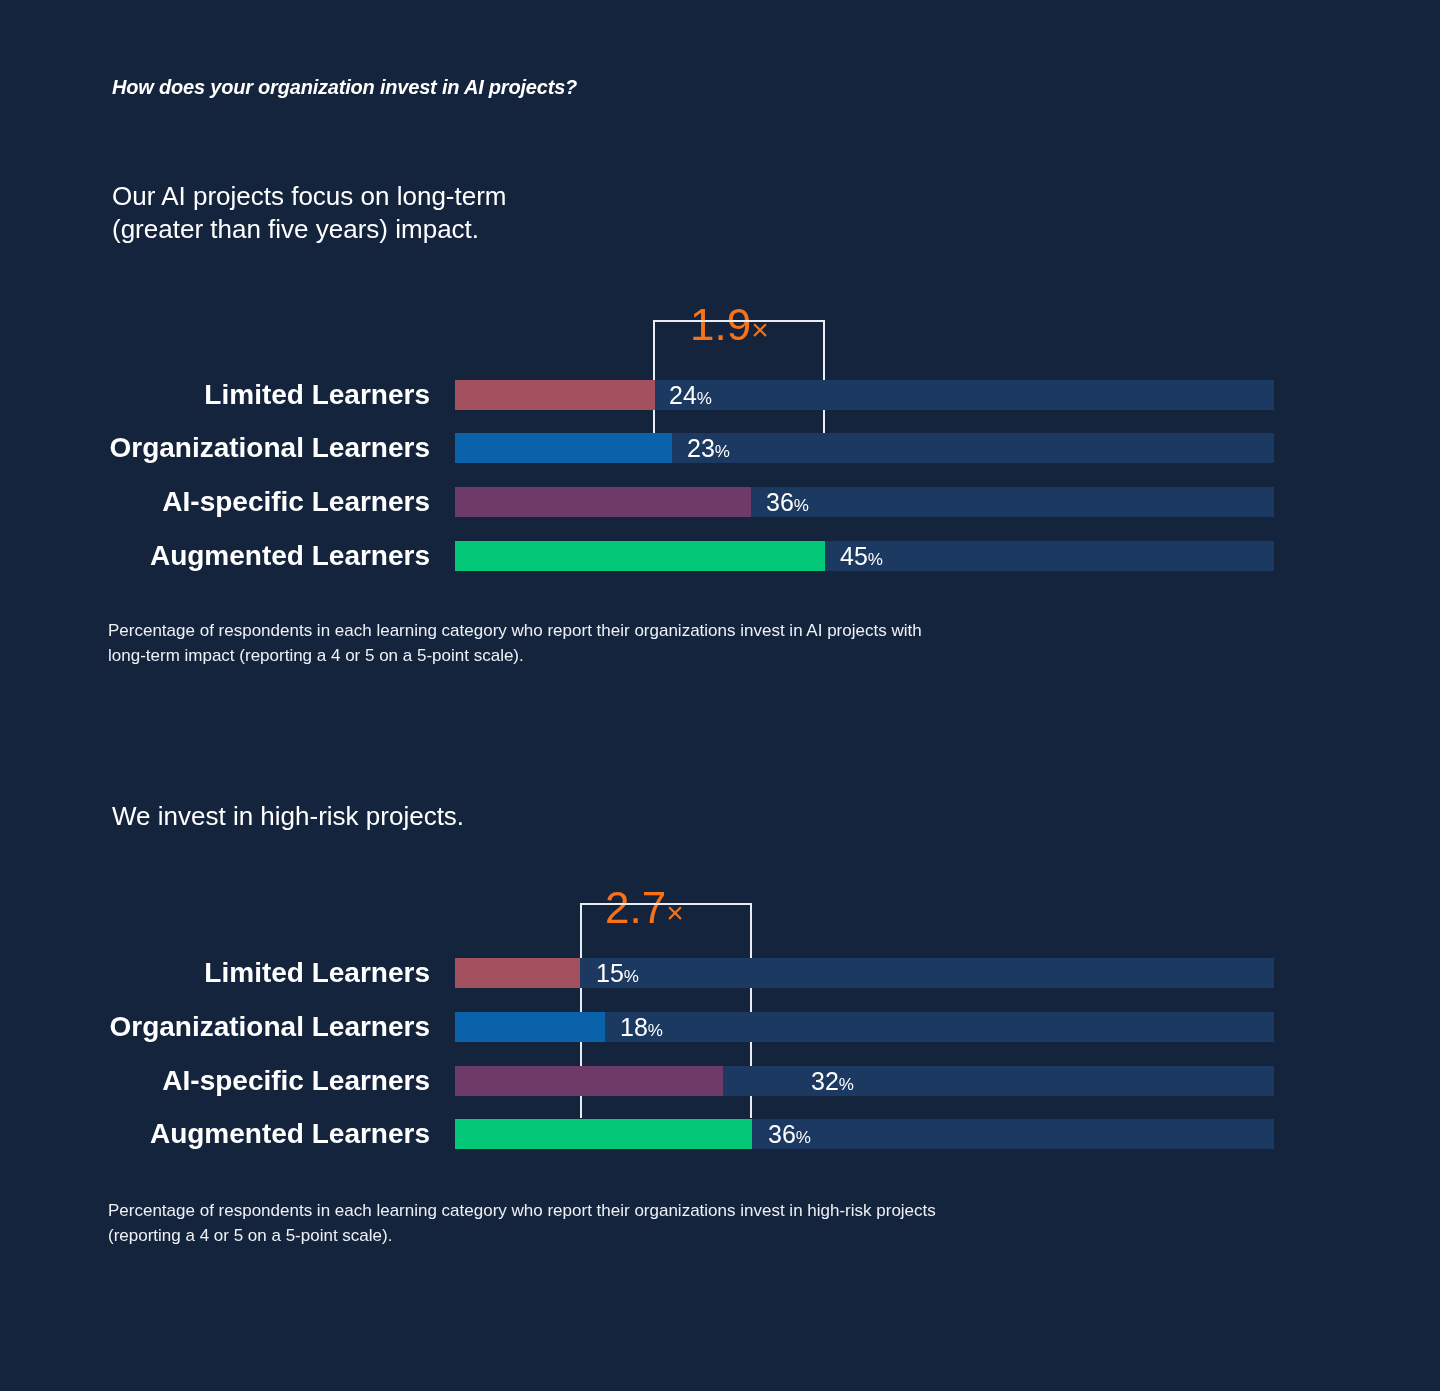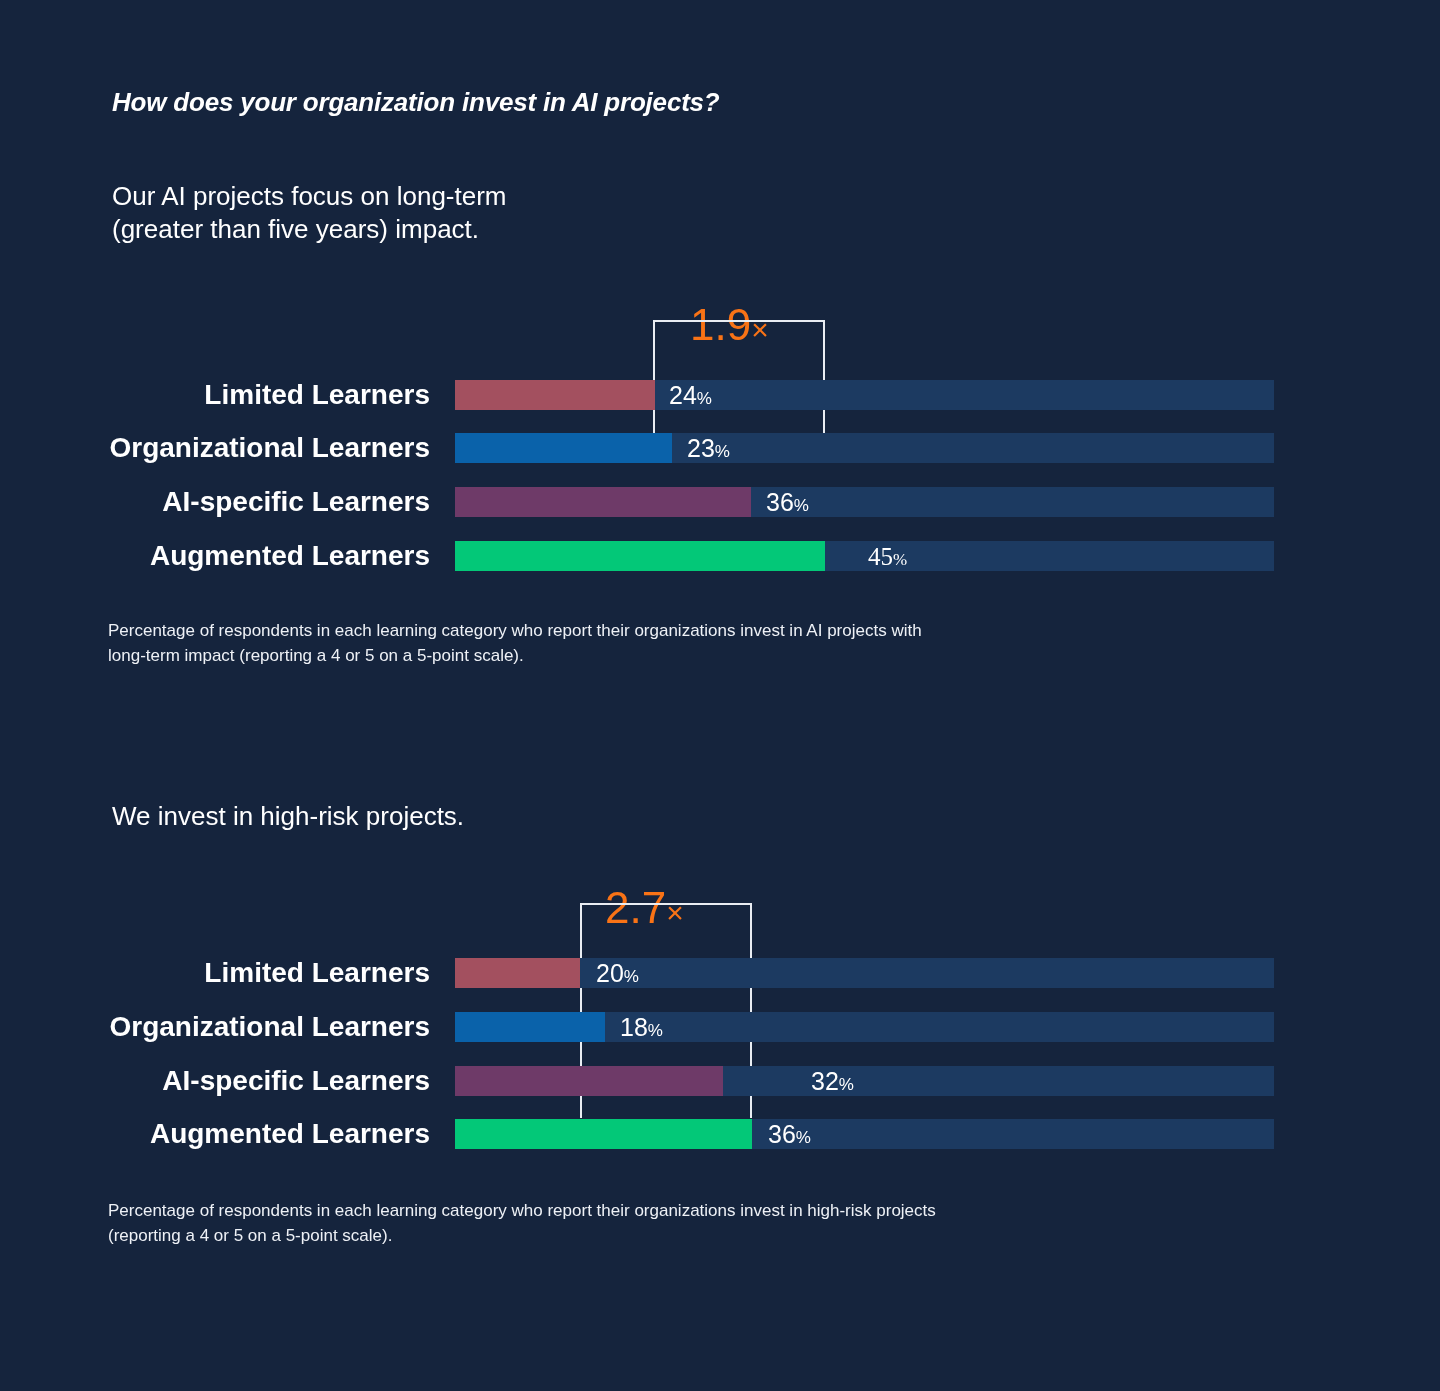--- a/index.html
+++ b/index.html
@@ -19,22 +19,22 @@
   .page {
     position: relative;
     width: 1440px;
     height: 1391px;
   }
 
   
   .main-title {
     position: absolute;
     left: 112px;
-    top: 87px;
-    font-size: 26px;
+    top: 76px;
+    font-size: 20px;
     font-weight: bold;
     font-style: italic;
     letter-spacing: -0.2px;
     color: #ffffff;
     white-space: nowrap;
   }
 
   
   .chart-block {
     position: absolute;
@@ -188,21 +188,21 @@
         <div class="value" style="left:766px;">
           <span>36</span><span class="pct">%</span>
         </div>
       </div>
 
       <div class="row" style="top:161px;">
         <div class="row-label">Augmented Learners</div>
         <div class="track">
           <div class="bar" style="width:370px; background:#03c878;"></div>
         </div>
-        <div class="value" style="left:868px;font-family:Liberation Serif, serif;">
+        <div class="value" style="left:840px;">
           <span>45</span><span class="pct">%</span>
         </div>
       </div>
     </div>
 
     <div class="caption" style="top:438px;">Percentage of respondents in each learning category who report their organizations invest in AI projects with
 long-term impact  (reporting a 4 or 5 on a 5-point scale).</div>
   </div>
 
   <div class="chart-block" id="chart-2">
@@ -215,21 +215,21 @@
     <div class="bracket" style="left:580px; top:103px; width:172px; height:215px;"></div>
 
     <div class="rows" style="top:158px;">
 
       <div class="row" style="top:0px;">
         <div class="row-label">Limited Learners</div>
         <div class="track">
           <div class="bar" style="width:125px; background:#a3505f;"></div>
         </div>
         <div class="value" style="left:596px;">
-          <span>20</span><span class="pct">%</span>
+          <span>15</span><span class="pct">%</span>
         </div>
       </div>
 
       <div class="row" style="top:54px;">
         <div class="row-label">Organizational Learners</div>
         <div class="track">
           <div class="bar" style="width:150px; background:#0a62aa;"></div>
         </div>
         <div class="value" style="left:620px;">
           <span>18</span><span class="pct">%</span>

